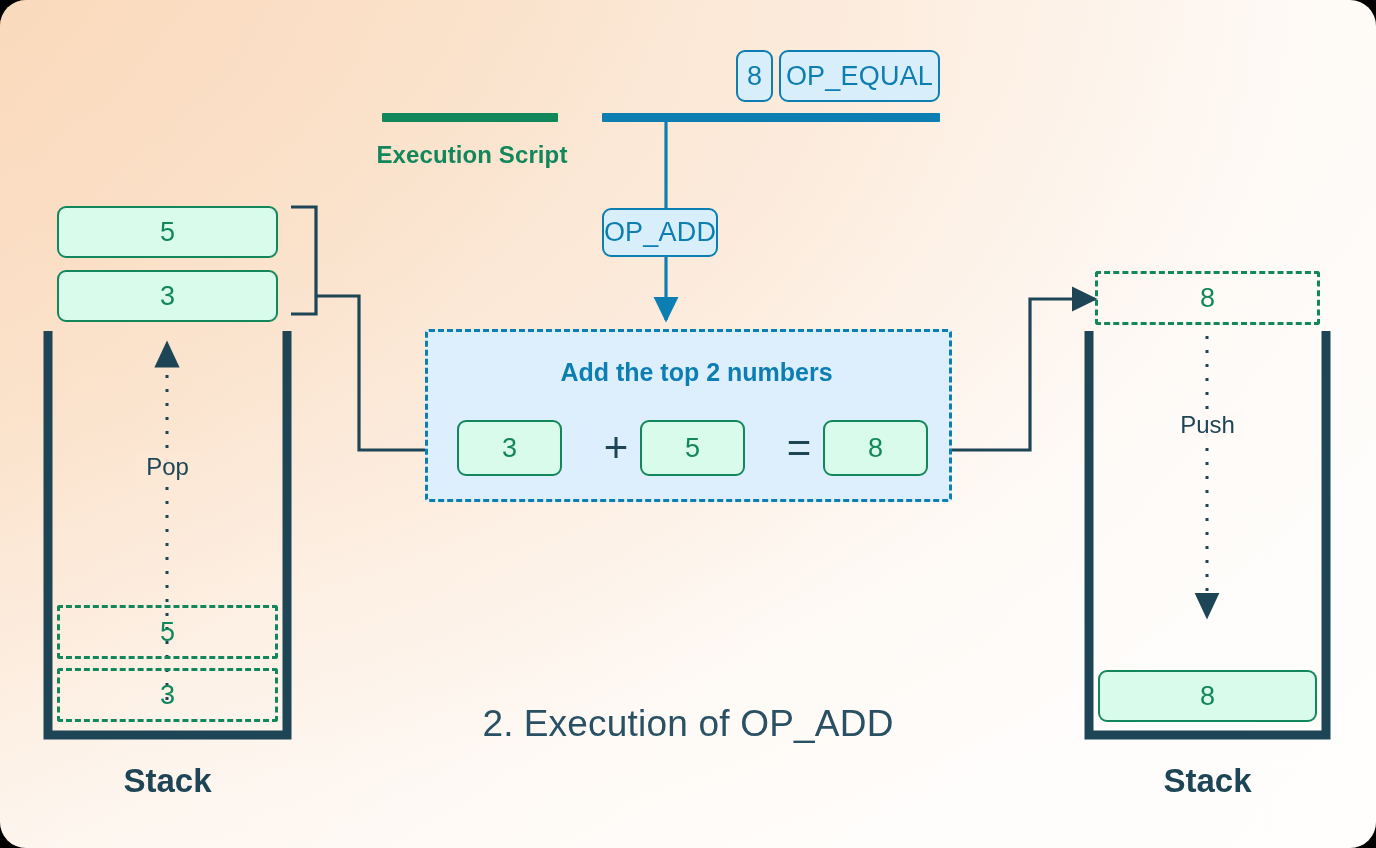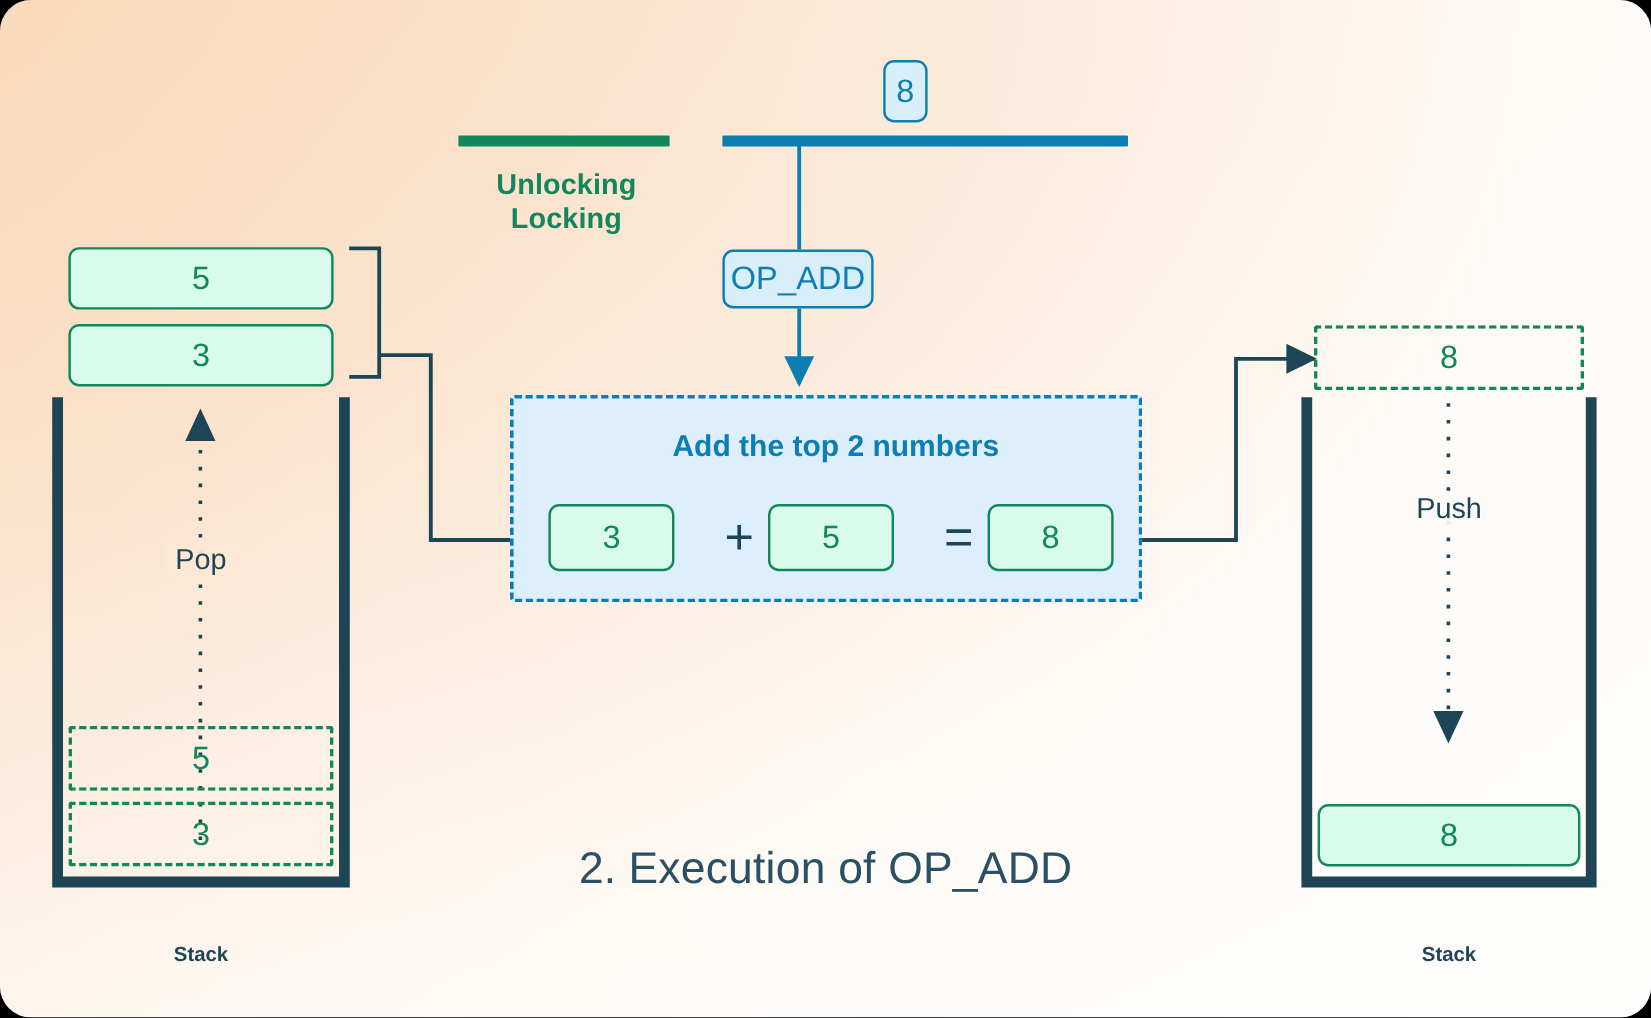--- a/index.html
+++ b/index.html
@@ -106,25 +106,24 @@
     font-size: 42px;
     line-height: 1;
     display: flex;
     align-items: center;
     justify-content: center;
     font-weight: 300;
   }
 
   
   .stack-label {
-    font-size: 17px;
+    font-size: 33px;
     font-weight: bold;
     color: #1e4556;
     text-align: center;
-    margin-top: 24px;
   }
   .flow-word {
     font-size: 24px;
     color: #1e4556;
     text-align: center;
   }
 
   #caption {
     font-size: 37px;
     color: #2a5064;
@@ -182,27 +181,30 @@
 
     <g>
       <path d="M1089,331 L1089,735 L1326,735 L1326,331" stroke="#1e4556" stroke-width="9" fill="none" stroke-linejoin="miter"></path>
     </g>
   </svg>
 
   <div class="abs opbox" style="left:736px; top:50px; width:37px; height:52px;">
     <span>8</span>
   </div>
 
+  <div class="abs opbox" style="left:779px; top:50px; width:161px; height:52px;">
+    <span>OP_EQUAL</span>
+  </div>
 
   <div class="abs rulebar rule-green" style="left:382px; top:113px; width:176px;"></div>
-  <div class="abs script-label label-green" style="left:367px; top:141px; width:210px; text-align:center;">Unlocking Locking</div>
+  <div class="abs script-label label-green" style="left:367px; top:141px; width:210px; text-align:center;">Execution Script</div>
 
   <div class="abs rulebar rule-blue" style="left:602px; top:113px; width:338px;"></div>
 
-  <div class="abs opbox" style="left:602px; top:208px; width:126px; height:49px;">
+  <div class="abs opbox" style="left:602px; top:208px; width:116px; height:49px;">
     <span>OP_ADD</span>
   </div>
 
   <div class="abs" id="op-panel" style="left:425px; top:329px; width:527px; height:173px;">
     <div id="op-panel-title" style="margin-top:26px;">Add the top 2 numbers</div>
 
     <div style="position:absolute; left:0; top:88px; width:527px; height:56px; display:flex; align-items:center;">
       <div class="greenbox" style="position:absolute; left:29px; top:0; width:105px; height:56px;">
         <span>3</span>
       </div>

